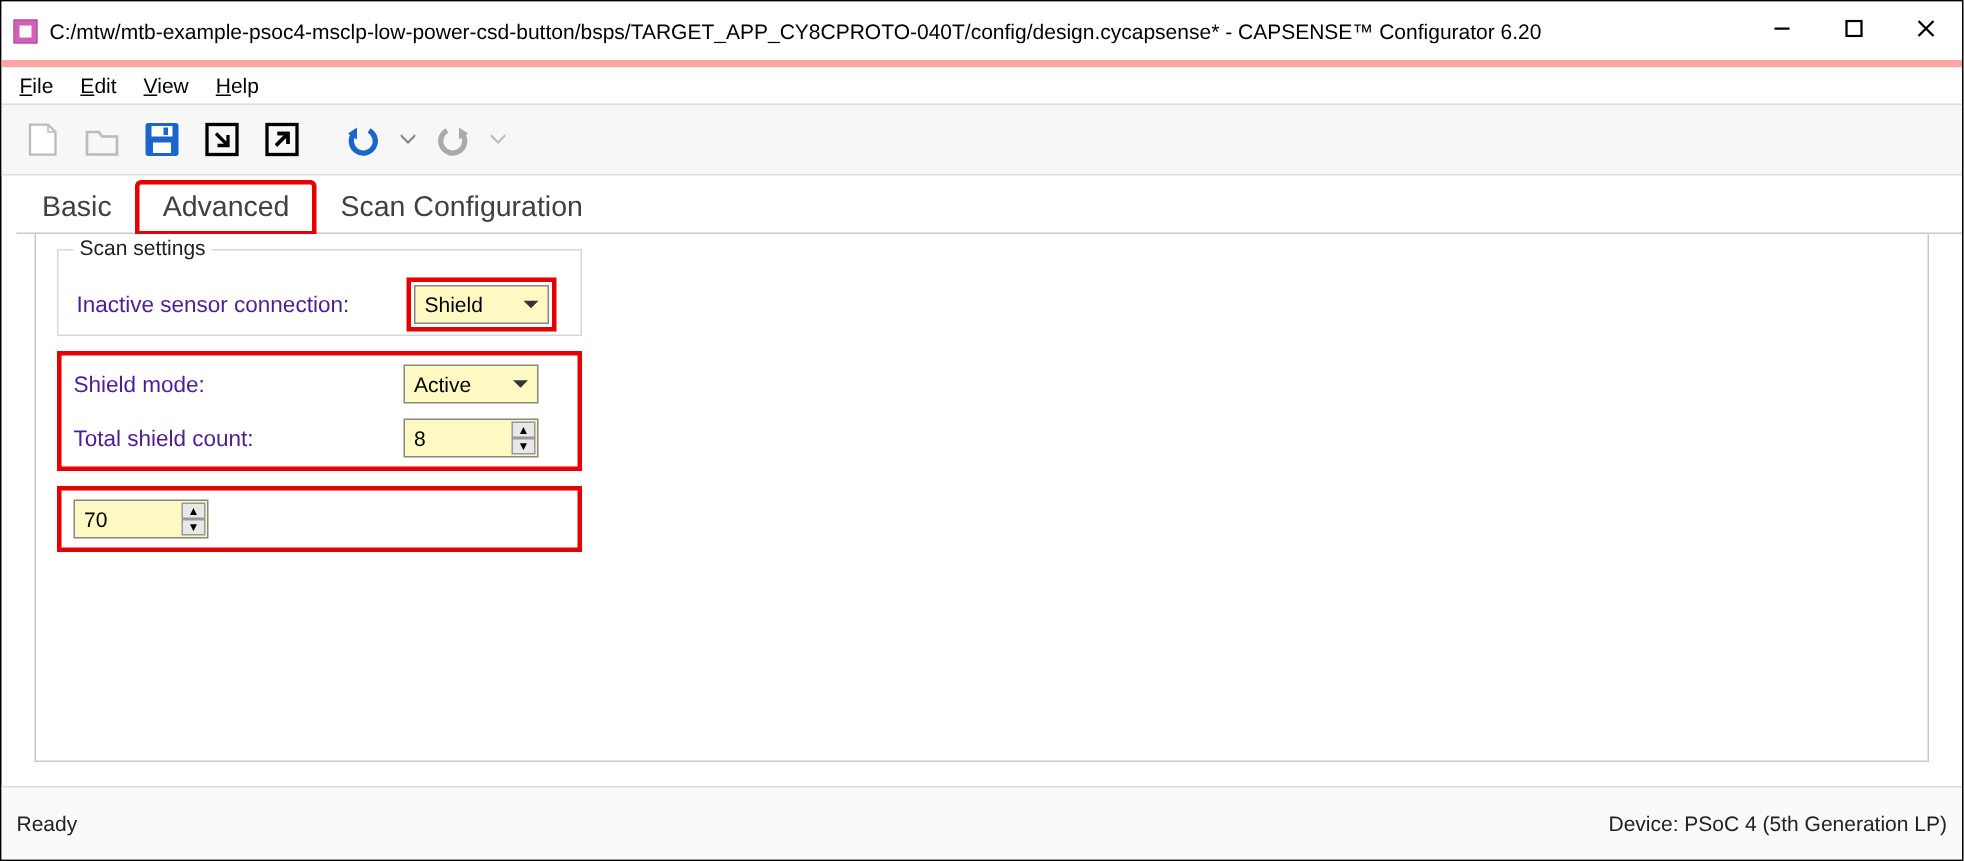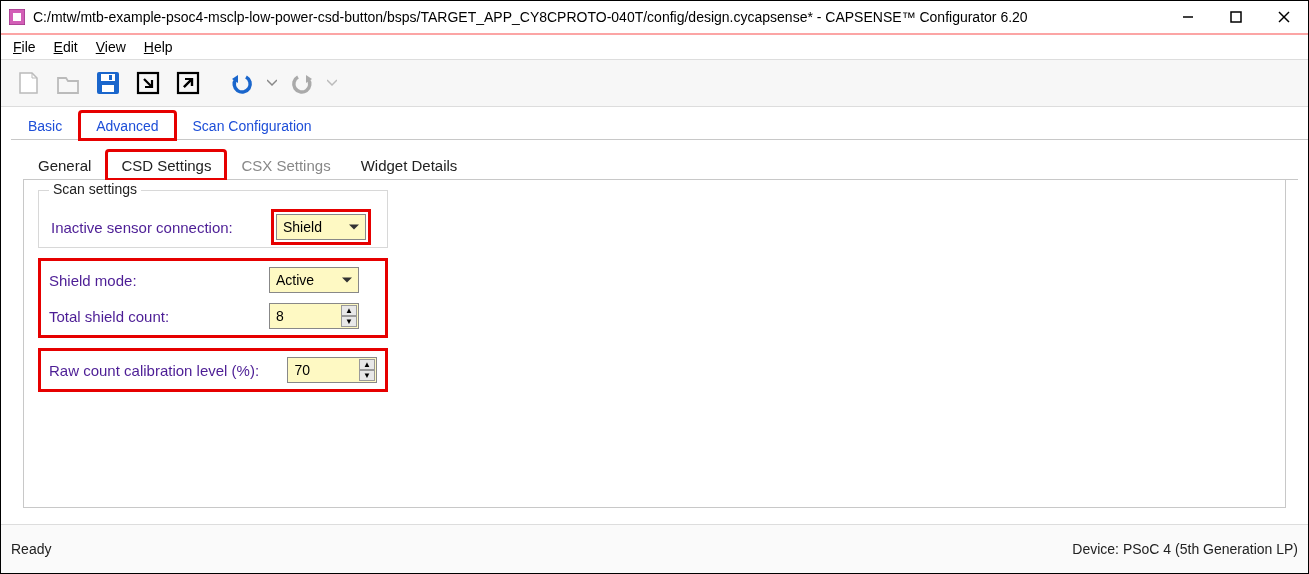--- a/index.html
+++ b/index.html
@@ -12,24 +12,24 @@
     width: 1309px;
     height: 574px;
     border: 1px solid #000;
     overflow: hidden;
     display: flex;
     flex-direction: column;
   }
   .titlebar {
     display: flex;
     align-items: center;
-    height: 34px;
+    height: 44px;
     padding: 0 8px;
     background: #fff;
-    border-bottom: 2px solid #fca5a5;
+    border-bottom: 5px solid #fca5a5;
   }
   .titlebar .app-icon {
     width: 16px; height: 16px;
     margin-right: 8px;
     display: inline-block;
   }
   .titlebar .title {
     flex: 1;
     font-size: 14px;
     color: #000;
@@ -76,22 +76,22 @@
   }
   .tb-sep { width: 8px; }
   .tabs-outer {
     display: flex;
     border-bottom: 1px solid #c8c8c8;
     margin-top: 4px;
     margin-left: 10px;
   }
   .tab {
     padding: 6px 16px;
-    font-size: 14px;
-    color: #1d4ed8;
+    font-size: 19px;
+    color: #404040;
     border: 1px solid transparent;
     border-bottom: none;
     margin-bottom: -1px;
     cursor: default;
   }
   .tab.active {
     border-color: #c8c8c8;
     background: #fff;
     border-top-left-radius: 3px;
     border-top-right-radius: 3px;
@@ -324,26 +324,20 @@
   </div>
 </div>
 
 <div class="tabs-outer">
   <div class="tab">Basic</div>
   <div class="tab active highlight-red">Advanced</div>
   <div class="tab">Scan Configuration</div>
 </div>
 
 <div style="flex:1; display:flex; flex-direction:column; padding: 0 10px 6px 10px;">
-  <div class="inner-tabs">
-    <div class="inner-tab">General</div>
-    <div class="inner-tab active highlight-red">CSD Settings</div>
-    <div class="inner-tab disabled">CSX Settings</div>
-    <div class="inner-tab">Widget Details</div>
-  </div>
 
   <div class="panel">
 
     <div class="fieldset">
       <span class="legend">Scan settings</span>
       <div class="row" style="margin:8px 0 0 0;">
         <label>Inactive sensor connection:</label>
         <span class="red-box">
           <div class="select">
             <span>Shield</span>
@@ -366,21 +360,20 @@
           <div class="spin-btns">
               <div>▲</div>
               <div>▼</div>
             </div>
         </div>
       </div>
     </div>
 
     <div class="red-group" style="margin-top:10px;">
       <div class="row" style="margin:0;">
-        <label style="width:240px">Raw count calibration level (%):</label>
         <div class="spin">
           <span>70</span>
           <div class="spin-btns">
               <div>▲</div>
               <div>▼</div>
             </div>
         </div>
       </div>
     </div>
 

